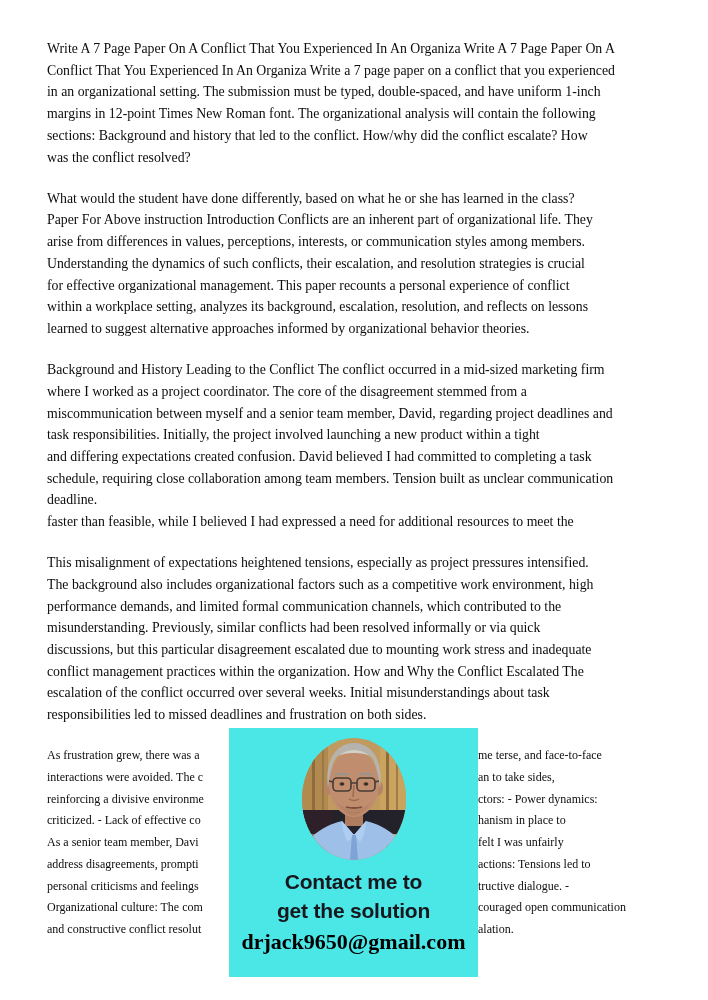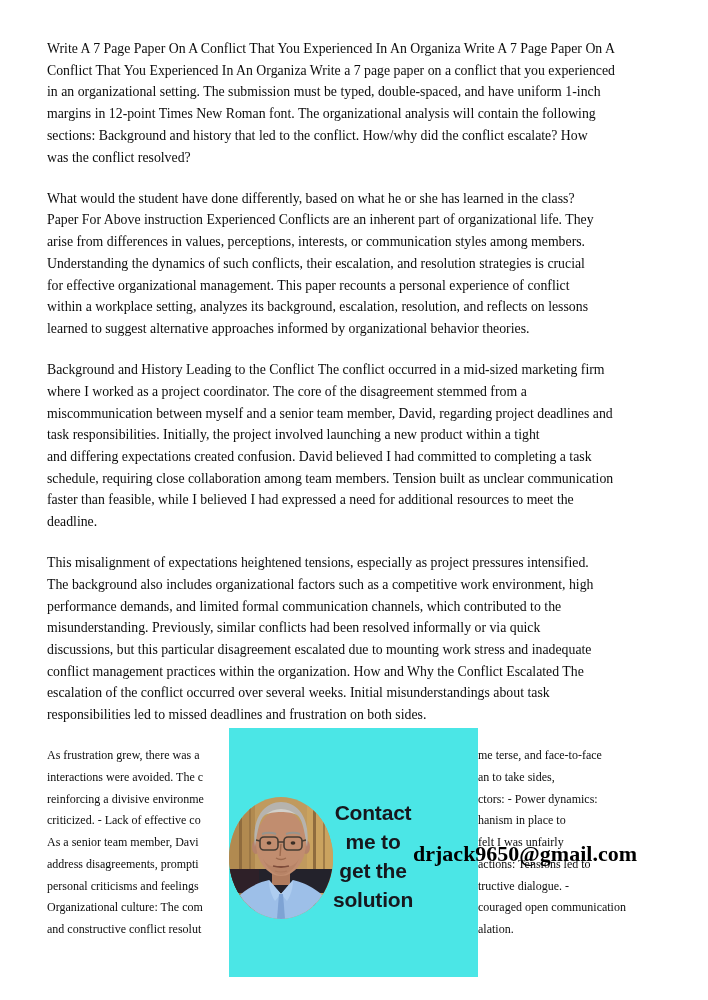--- a/index.html
+++ b/index.html
@@ -18,21 +18,21 @@
   .para{margin:0 0 19.5px 0;}
   .line{
     font-size:13.8px;line-height:21.7px;white-space:nowrap;
   }
   .split-row{position:relative;height:21.7px;font-size:12px;line-height:21.7px;}
   .frag-left{position:absolute;left:0;white-space:nowrap;}
   .frag-right{position:absolute;left:431px;white-space:nowrap;}
   .promo{
     position:absolute;left:229px;top:728px;width:249px;height:249px;
     background:var(--c-overlay_bg,#4be6e6);
-    display:flex;flex-direction:row;align-items:center;
+    display:flex;flex-direction:column;align-items:center;
     z-index:10;
   }
   .photo-wrap{margin-top:10px;width:104px;height:122px;}
   .headline{
     margin-top:7px;
     font-family:"Liberation Sans","DejaVu Sans",sans-serif;
     font-weight:bold;font-size:21px;line-height:29px;
     color:var(--c-headline,#17171d);
     text-align:center;letter-spacing:-0.2px;
   }
@@ -53,36 +53,36 @@
       <div class="para">
         <div class="line">Write A 7 Page Paper On A Conflict That You Experienced In An Organiza Write A 7 Page Paper On A</div>
         <div class="line">Conflict That You Experienced In An Organiza Write a 7 page paper on a conflict that you experienced</div>
         <div class="line">in an organizational setting. The submission must be typed, double-spaced, and have uniform 1-inch</div>
         <div class="line">margins in 12-point Times New Roman font. The organizational analysis will contain the following</div>
         <div class="line">sections: Background and history that led to the conflict. How/why did the conflict escalate? How</div>
         <div class="line">was the conflict resolved?</div>
       </div>
       <div class="para">
         <div class="line">What would the student have done differently, based on what he or she has learned in the class?</div>
-        <div class="line">Paper For Above instruction Experienced Conflicts are an inherent part of organizational life. They</div>
+        <div class="line">Paper For Above instruction Introduction Conflicts are an inherent part of organizational life. They</div>
         <div class="line">arise from differences in values, perceptions, interests, or communication styles among members.</div>
         <div class="line">Understanding the dynamics of such conflicts, their escalation, and resolution strategies is crucial</div>
         <div class="line">for effective organizational management. This paper recounts a personal experience of conflict</div>
         <div class="line">within a workplace setting, analyzes its background, escalation, resolution, and reflects on lessons</div>
         <div class="line">learned to suggest alternative approaches informed by organizational behavior theories.</div>
       </div>
       <div class="para">
         <div class="line">Background and History Leading to the Conflict The conflict occurred in a mid-sized marketing firm</div>
         <div class="line">where I worked as a project coordinator. The core of the disagreement stemmed from a</div>
         <div class="line">miscommunication between myself and a senior team member, David, regarding project deadlines and</div>
         <div class="line">task responsibilities. Initially, the project involved launching a new product within a tight</div>
         <div class="line">and differing expectations created confusion. David believed I had committed to completing a task</div>
         <div class="line">schedule, requiring close collaboration among team members. Tension built as unclear communication</div>
+        <div class="line">deadline.</div>
         <div class="line">faster than feasible, while I believed I had expressed a need for additional resources to meet the</div>
-        <div class="line">deadline.</div>
       </div>
       <div class="para">
         <div class="line">This misalignment of expectations heightened tensions, especially as project pressures intensified.</div>
         <div class="line">The background also includes organizational factors such as a competitive work environment, high</div>
         <div class="line">performance demands, and limited formal communication channels, which contributed to the</div>
         <div class="line">misunderstanding. Previously, similar conflicts had been resolved informally or via quick</div>
         <div class="line">discussions, but this particular disagreement escalated due to mounting work stress and inadequate</div>
         <div class="line">conflict management practices within the organization. How and Why the Conflict Escalated The</div>
         <div class="line">escalation of the conflict occurred over several weeks. Initial misunderstandings about task</div>
         <div class="line">responsibilities led to missed deadlines and frustration on both sides.</div>

